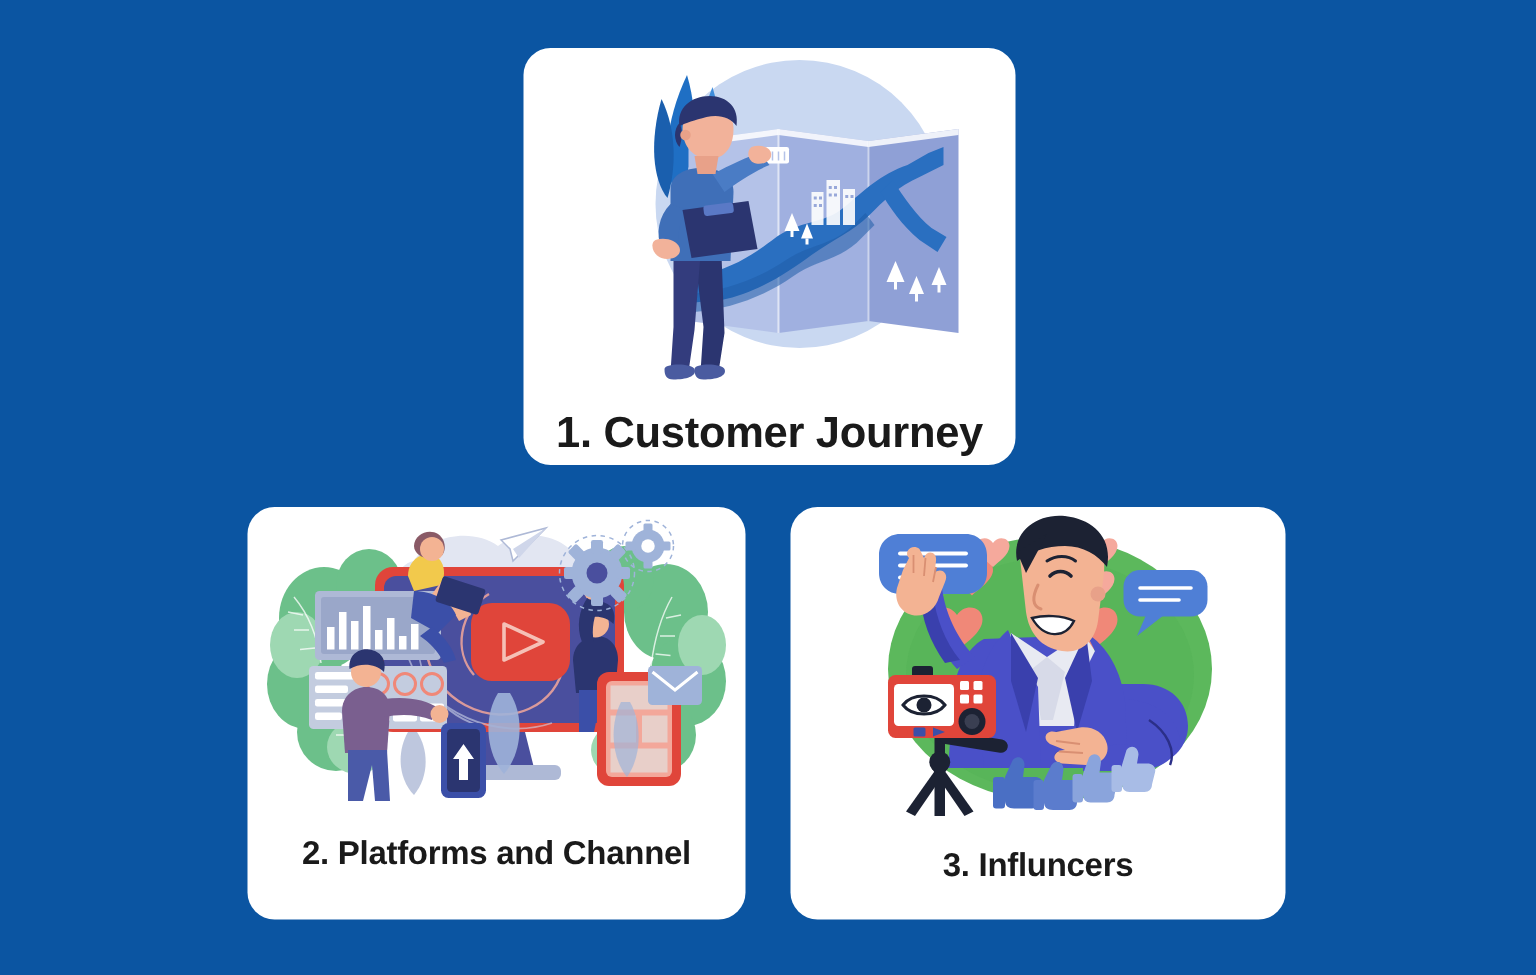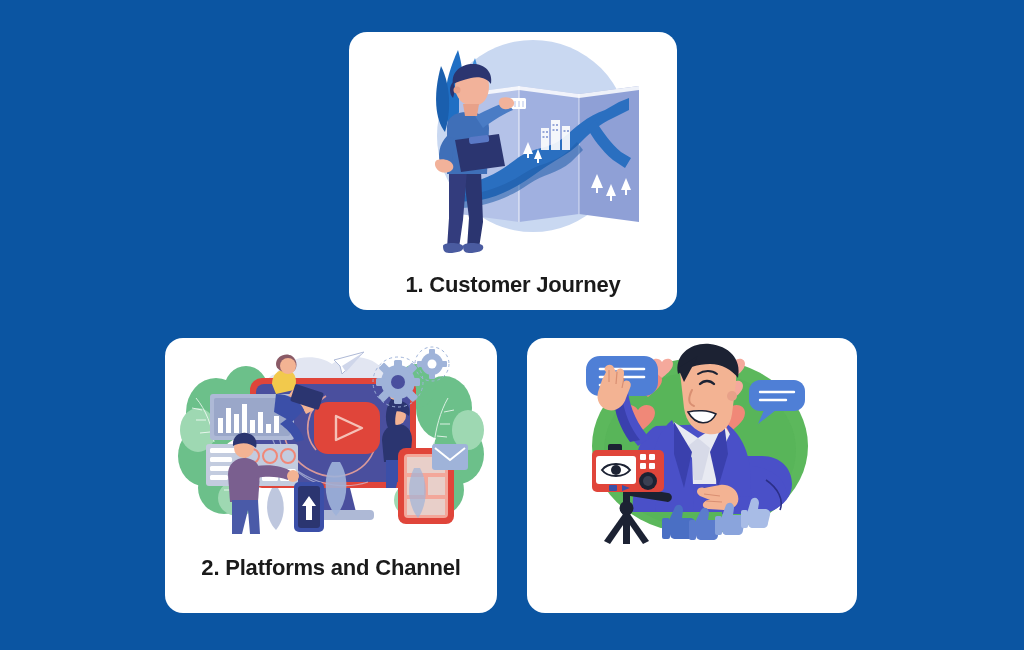--- a/index.html
+++ b/index.html
@@ -37,21 +37,21 @@
     display: block;
   }
   .card-title {
     font-family: "Liberation Sans", sans-serif;
     font-weight: bold;
     color: #1a1a1a;
     text-align: center;
     letter-spacing: -0.2px;
     white-space: nowrap;
   }
-  #card-1 .card-title { font-size: 22px; margin-top: 4px; }
+  #card-1 .card-title { font-size: 29px; margin-top: 4px; }
   #card-2 .card-title { font-size: 22px; margin-top: 8px; }
   #card-3 .card-title { font-size: 22px; margin-top: 6px; }
 </style>
 </head>
 <body>
 
 <div id="stage">
 
   <div class="card" id="card-1">
     <div class="card-illustration">
@@ -452,15 +452,16 @@
         <g fill="#ffffff">
           <rect x="88" y="116" width="6" height="6" rx="1"></rect>
             <rect x="97" y="116" width="6" height="6" rx="1"></rect>
           <rect x="88" y="125" width="6" height="6" rx="1"></rect>
             <rect x="97" y="125" width="6" height="6" rx="1"></rect>
         </g>
         <circle cx="96" cy="143" r="9" fill="#1c2233"></circle>
         <circle cx="96" cy="143" r="5" fill="#3a3f52"></circle>
       </svg>
     </div>
+    <div class="card-title">3. Influncers</div>
   </div>
 
 </div>
 
 </body></html>

